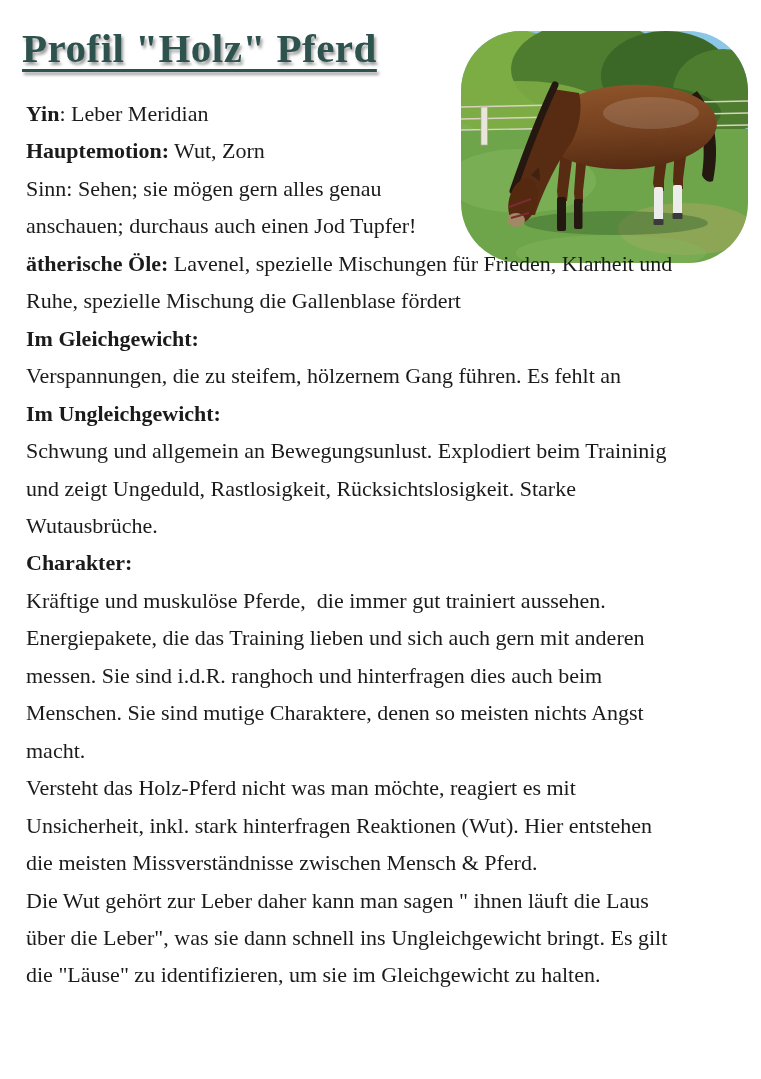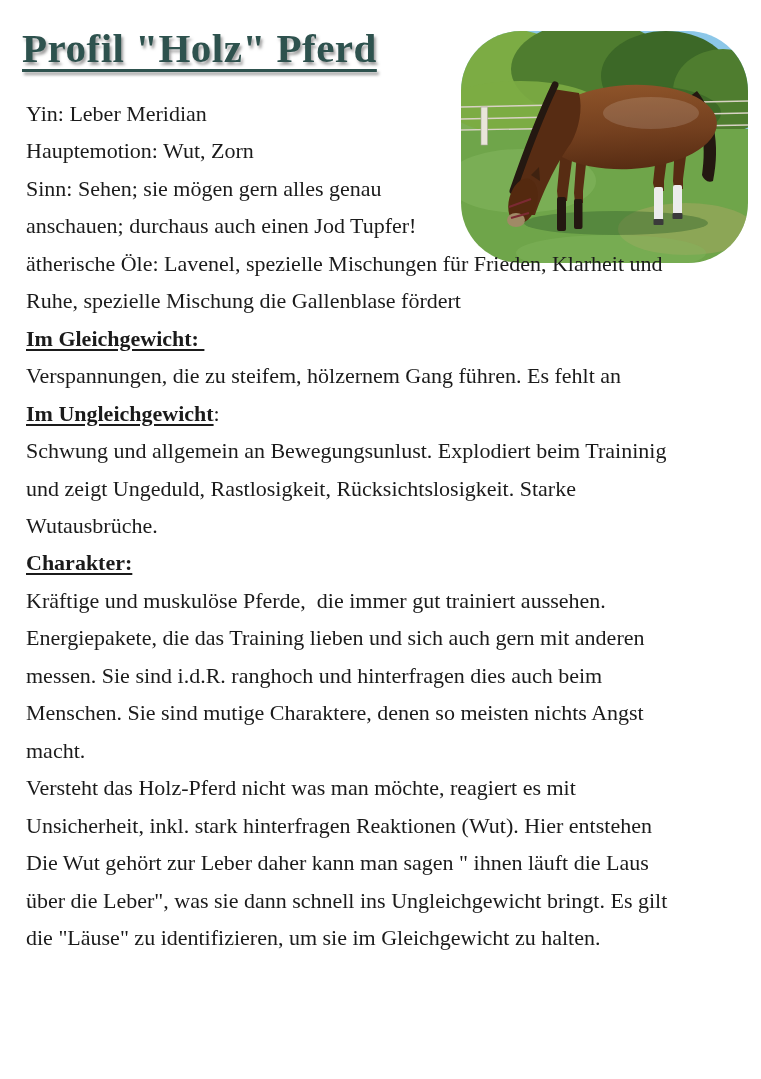--- a/index.html
+++ b/index.html
@@ -43,24 +43,23 @@
     top: 95px;
     right: 6px;
   }
   .line {
     display: block;
     font-size: 22px;
     line-height: 37.45px;
     white-space: pre;
   }
   .r  { font-weight: normal; }
-  .b  { font-weight: normal; }
+  .b  { font-weight: bold; }
   .bu {
     font-weight: bold;
-    text-decoration: underline;
     text-decoration-thickness: 2px;
     text-underline-offset: 3px;
   }
 </style>
 </head>
 <body>
 
 <div class="page">
 
   <h1 class="title" style="color: rgb(46, 82, 78); text-decoration-color: rgb(46, 82, 78);">Profil "Holz" Pferd</h1>
@@ -138,18 +137,19 @@
       <div class="line"><span class="r">und zeigt Ungeduld, Rastlosigkeit, Rücksichtslosigkeit. Starke</span></div>
       <div class="line"><span class="r">Wutausbrüche.</span></div>
       <div class="line"><span class="bu">Charakter:</span></div>
       <div class="line"><span class="r">Kräftige und muskulöse Pferde,  die immer gut trainiert aussehen.</span></div>
       <div class="line"><span class="r">Energiepakete, die das Training lieben und sich auch gern mit anderen</span></div>
       <div class="line"><span class="r">messen. Sie sind i.d.R. ranghoch und hinterfragen dies auch beim</span></div>
       <div class="line"><span class="r">Menschen. Sie sind mutige Charaktere, denen so meisten nichts Angst</span></div>
       <div class="line"><span class="r">macht.</span></div>
       <div class="line"><span class="r">Versteht das Holz-Pferd nicht was man möchte, reagiert es mit</span></div>
       <div class="line"><span class="r">Unsicherheit, inkl. stark hinterfragen Reaktionen (Wut). Hier entstehen</span></div>
+      <div class="line"><span class="r">die meisten Missverständnisse zwischen Mensch &amp; Pferd.</span></div>
       <div class="line"><span class="r">Die Wut gehört zur Leber daher kann man sagen " ihnen läuft die Laus</span></div>
       <div class="line"><span class="r">über die Leber", was sie dann schnell ins Ungleichgewicht bringt. Es gilt</span></div>
       <div class="line"><span class="r">die "Läuse" zu identifizieren, um sie im Gleichgewicht zu halten.</span></div>
     </div>
 
 </div>
 
 </body></html>

